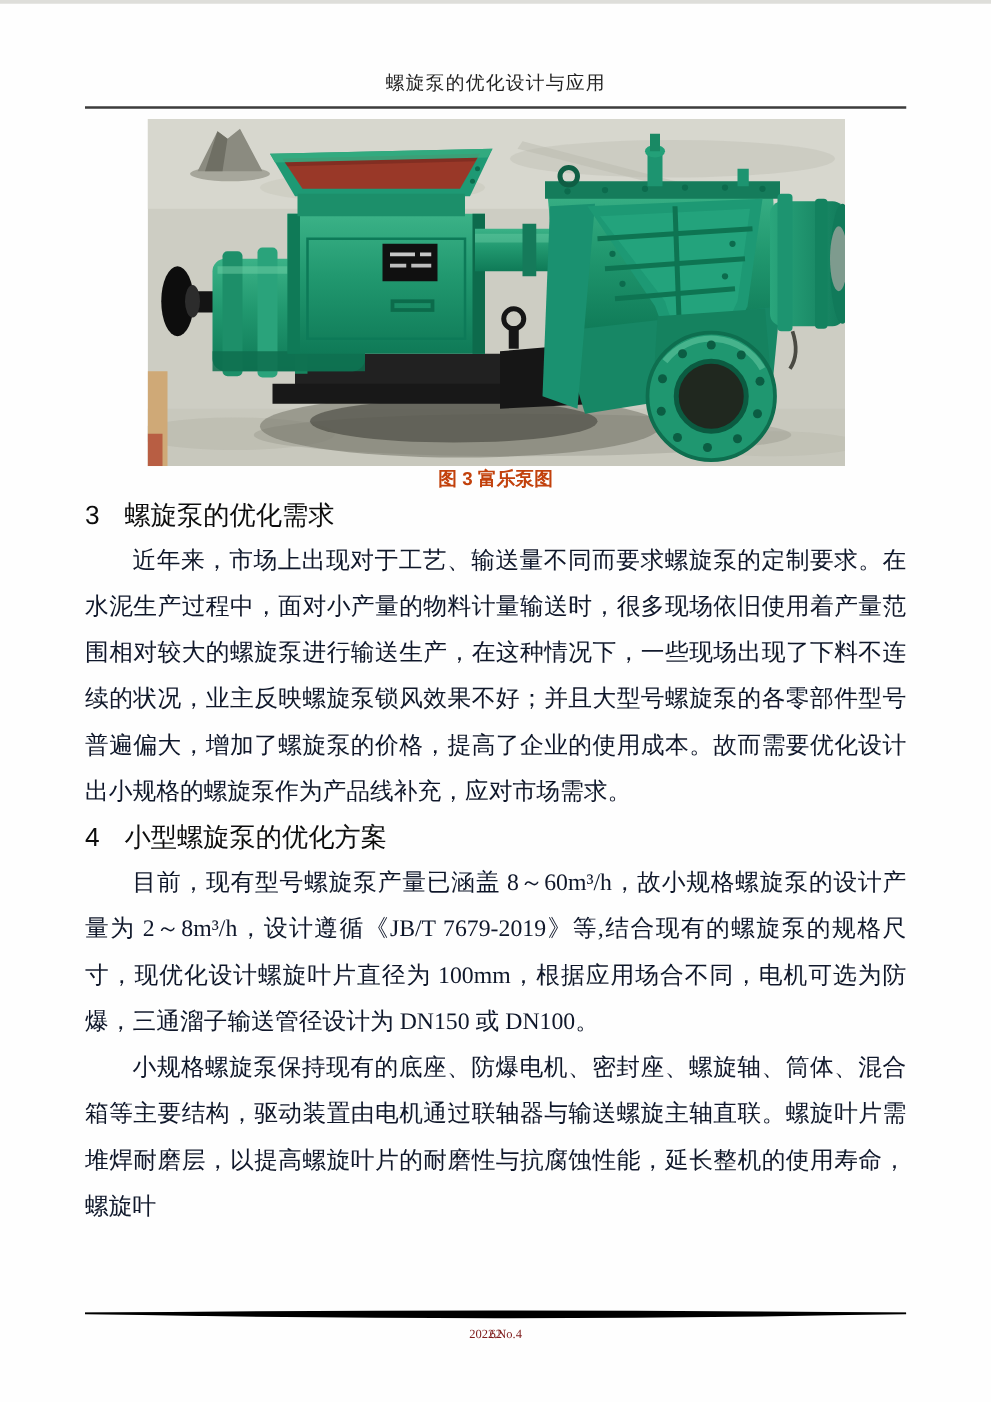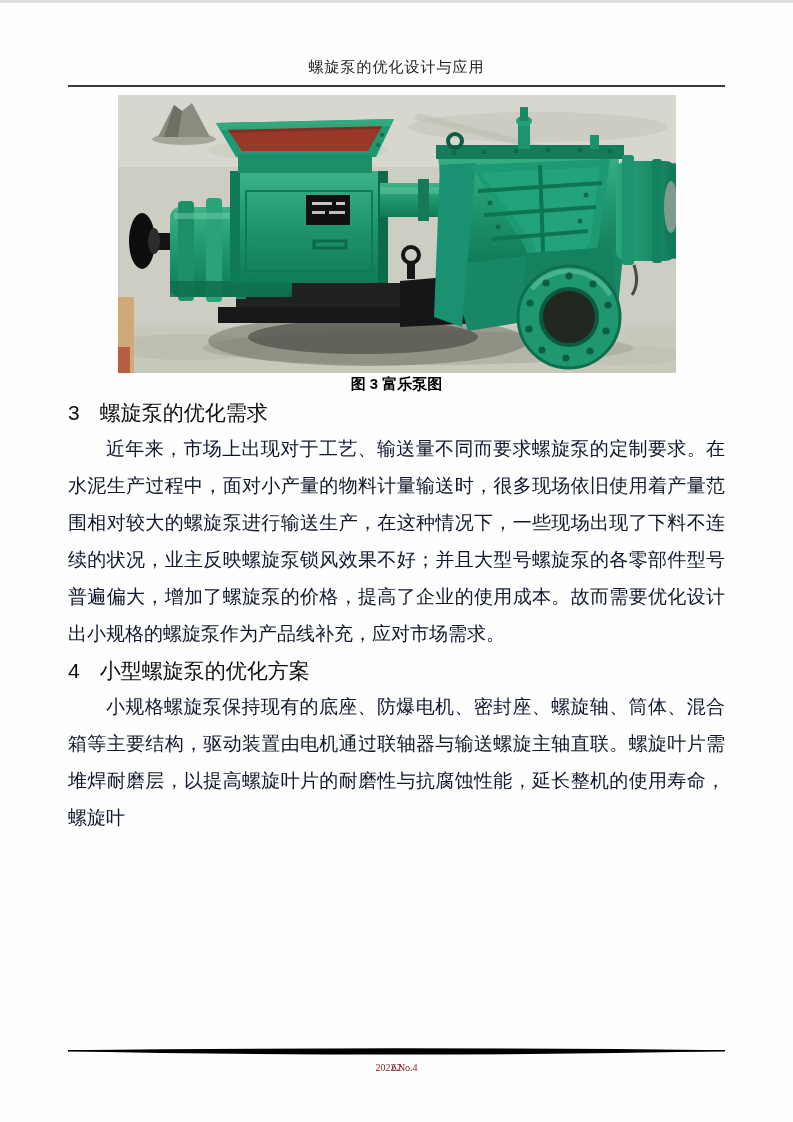--- a/index.html
+++ b/index.html
@@ -31,21 +31,21 @@
   .photo-frame{
     width:558px;height:278px;margin:0 auto;
     overflow:hidden;
   }
   .photo-frame svg{display:block;}
   figcaption{
     font-family:"Liberation Sans","DejaVu Sans",sans-serif;
     font-weight:bold;
     font-size:15px;
     line-height:21px;
-    color:#000000;
+    color:#c2410c;
   }
   h2.sec{
     font-family:"Liberation Sans","DejaVu Sans",sans-serif;
     font-weight:normal;
     font-size:21px;
     line-height:30px;
     margin:4px 0 2px 0;
     color:#0d0d0d;
   }
   h2.sec .num{margin-right:20px;}
@@ -241,20 +241,21 @@
       </div>
       <figcaption>图 3 富乐泵图</figcaption>
     </figure>
 
     <h2 class="sec"><span class="num">3</span><span>螺旋泵的优化需求</span></h2>
 
     <p class="body-par">近年来，市场上出现对于工艺、输送量不同而要求螺旋泵的定制要求。在水泥生产过程中，面对小产量的物料计量输送时，很多现场依旧使用着产量范围相对较大的螺旋泵进行输送生产，在这种情况下，一些现场出现了下料不连续的状况，业主反映螺旋泵锁风效果不好；并且大型号螺旋泵的各零部件型号普遍偏大，增加了螺旋泵的价格，提高了企业的使用成本。故而需要优化设计出小规格的螺旋泵作为产品线补充，应对市场需求。</p>
 
     <h2 class="sec"><span class="num">4</span><span>小型螺旋泵的优化方案</span></h2>
 
+    <p class="body-par">目前，现有型号螺旋泵产量已涵盖 8～60m³/h，故小规格螺旋泵的设计产量为 2～8m³/h，设计遵循《JB/T 7679-2019》等,结合现有的螺旋泵的规格尺寸，现优化设计螺旋叶片直径为 100mm，根据应用场合不同，电机可选为防爆，三通溜子输送管径设计为 DN150 或 DN100。</p>
     <p class="body-par">小规格螺旋泵保持现有的底座、防爆电机、密封座、螺旋轴、筒体、混合箱等主要结构，驱动装置由电机通过联轴器与输送螺旋主轴直联。螺旋叶片需堆焊耐磨层，以提高螺旋叶片的耐磨性与抗腐蚀性能，延长整机的使用寿命，螺旋叶</p>
 
   </div>
 
   <div class="footer">
     <div class="footer-bar">
       <svg viewBox="0 0 657 11" preserveAspectRatio="none" xmlns="http://www.w3.org/2000/svg">
         <rect x="0" y="3" width="657" height="1.4" fill="#000000"></rect>
         <path d="M0,3.2 Q328,-0.5 657,3.2 L657,4.2 Q328,11 0,4.2 Z" fill="#000000"></path>
       </svg>

